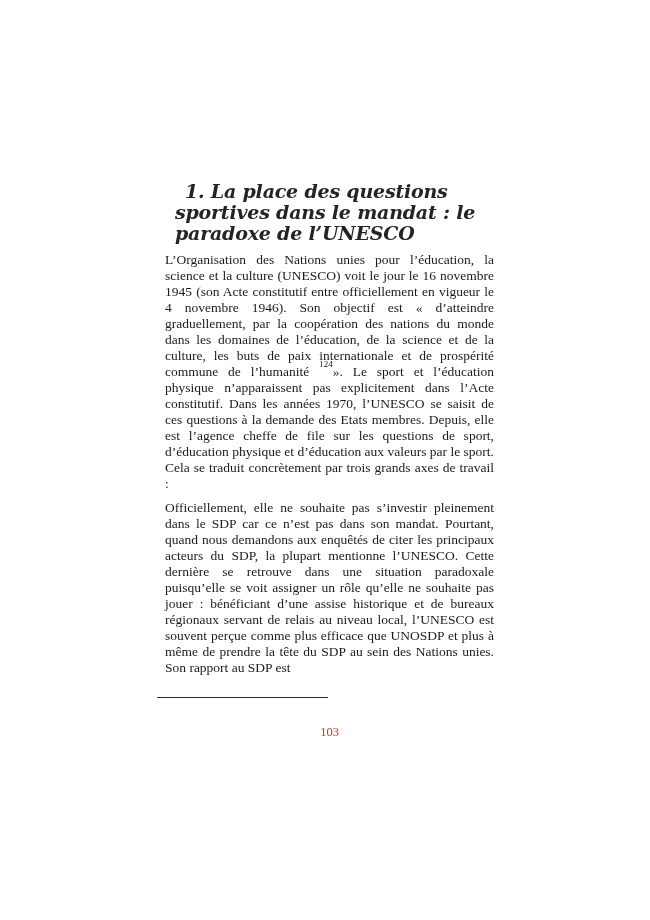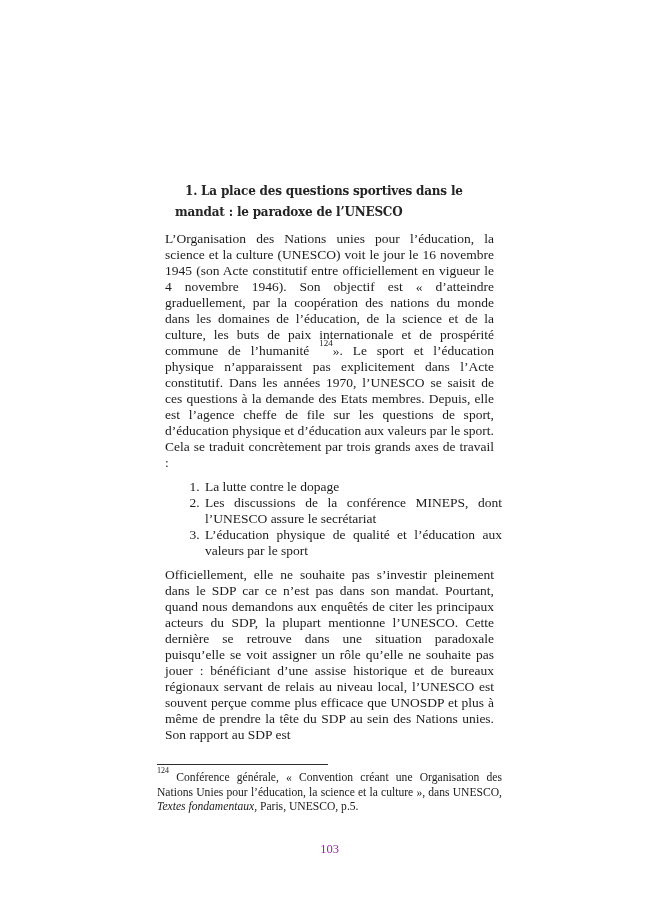--- a/index.html
+++ b/index.html
@@ -17,21 +17,22 @@
     color: #1b1b1b;
   }
   .text-block {
     position: absolute;
     left: 157px;
     top: 0;
     width: 345px;
   }
   .section-heading {
     font-family: "DejaVu Serif", serif;
-    font-size: 12px;
+    font-style: italic;
+    font-size: 19px;
     line-height: 21px;
     letter-spacing: -0.2px;
     color: #242424;
     margin: 181px 0 7px 18px;
     text-indent: 10px;
   }
   .body-par {
     font-size: 13.5px;
     line-height: 16px;
     text-align: justify;
@@ -72,41 +73,35 @@
     position: relative;
     top: -3.5px;
   }
   .footnote .italic {
     font-style: italic;
   }
   .page-number {
     text-align: center;
     font-size: 12.5px;
     margin-top: 27px;
-    color: #a21caf;
+    color: #c2410c;
   }
 </style>
 </head>
 <body>
 
 <div class="page">
   <div class="text-block">
 
     <h2 class="section-heading">1. La place des questions sportives dans le mandat : le paradoxe de l’UNESCO</h2>
 
     <p class="body-par"><span>L’Organisation des Nations unies pour l’éducation, la science et la culture (UNESCO) voit le jour le 16 novembre 1945 (son Acte constitutif entre officiellement en vigueur le 4 novembre 1946). Son objectif est « d’atteindre graduellement, par la coopération des nations du monde dans les domaines de l’éducation, de la science et de la culture, les buts de paix internationale et de prospérité commune de l’humanité </span><sup class="fn-ref">124</sup><span>». Le sport et l’éducation physique n’apparaissent pas explicitement dans l’Acte constitutif. Dans les années 1970, l’UNESCO se saisit de ces questions à la demande des Etats membres. Depuis, elle est l’agence cheffe de file sur les questions de sport, d’éducation physique et d’éducation aux valeurs par le sport. Cela se traduit concrètement par trois grands axes de travail :</span></p>
 
-    <ol class="work-axes">
-      <li>La lutte contre le dopage</li>
-      <li>Les discussions de la conférence MINEPS, dont l’UNESCO assure le secrétariat</li>
-      <li>L’éducation physique de qualité et l’éducation aux valeurs par le sport</li>
-    </ol>
 
     <p class="body-par">Officiellement, elle ne souhaite pas s’investir pleinement dans le SDP car ce n’est pas dans son mandat. Pourtant, quand nous demandons aux enquêtés de citer les principaux acteurs du SDP, la plupart mentionne l’UNESCO. Cette dernière se retrouve dans une situation paradoxale puisqu’elle se voit assigner un rôle qu’elle ne souhaite pas jouer : bénéficiant d’une assise historique et de bureaux régionaux servant de relais au niveau local, l’UNESCO est souvent perçue comme plus efficace que UNOSDP et plus à même de prendre la tête du SDP au sein des Nations unies. Son rapport au SDP est</p>
 
     <hr class="footnote-rule">
 
-    <p class="footnote"><sup class="fn-num">124</sup><span> Conférence générale, « Convention créant une Organisation des Nations Unies pour l’éducation, la science et la culture », dans UNESCO, </span><span class="italic">Textes fondamentaux</span><span>, Paris, UNESCO, p.5.</span></p>
 
     <div class="page-number">103</div>
 
   </div>
 </div>
 
 </body></html>

